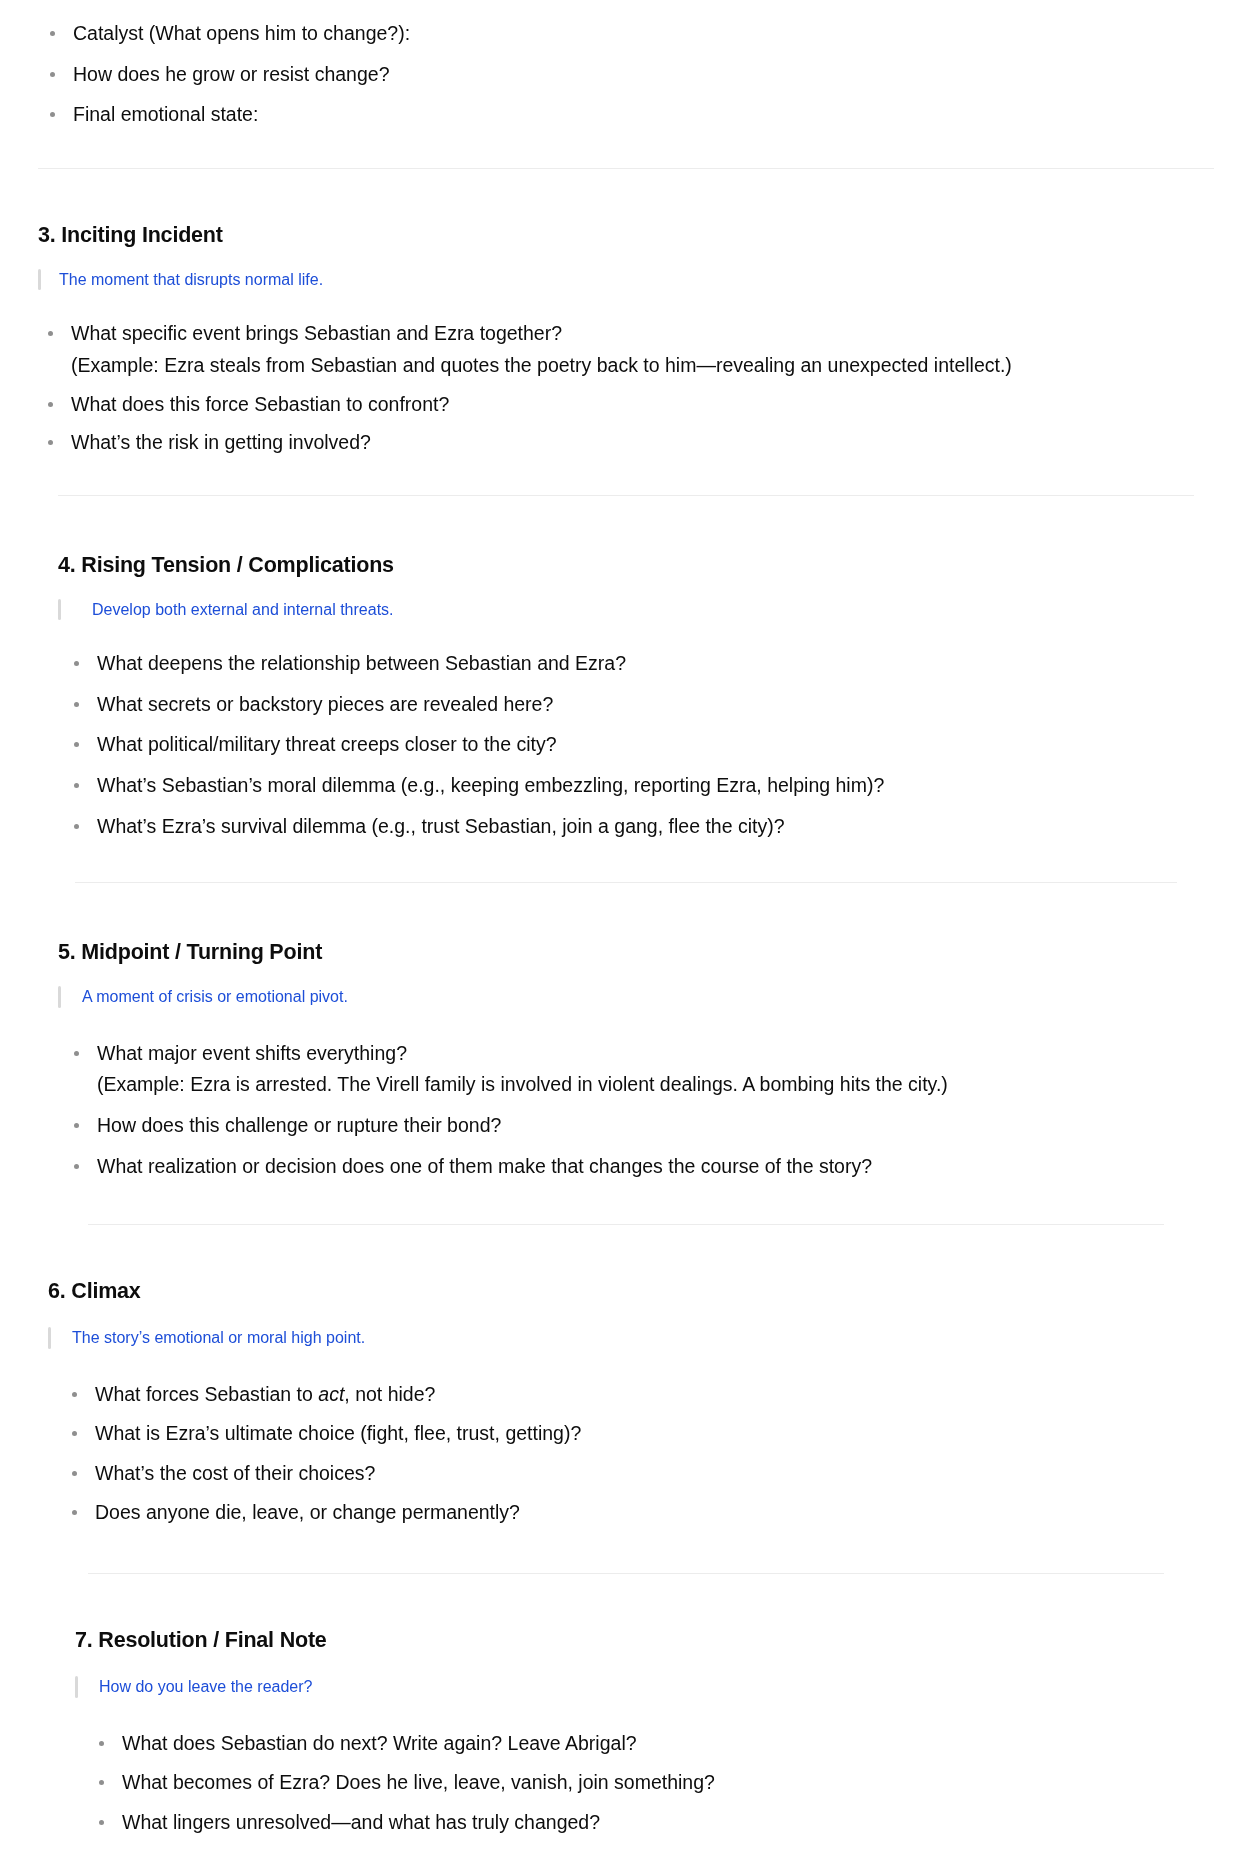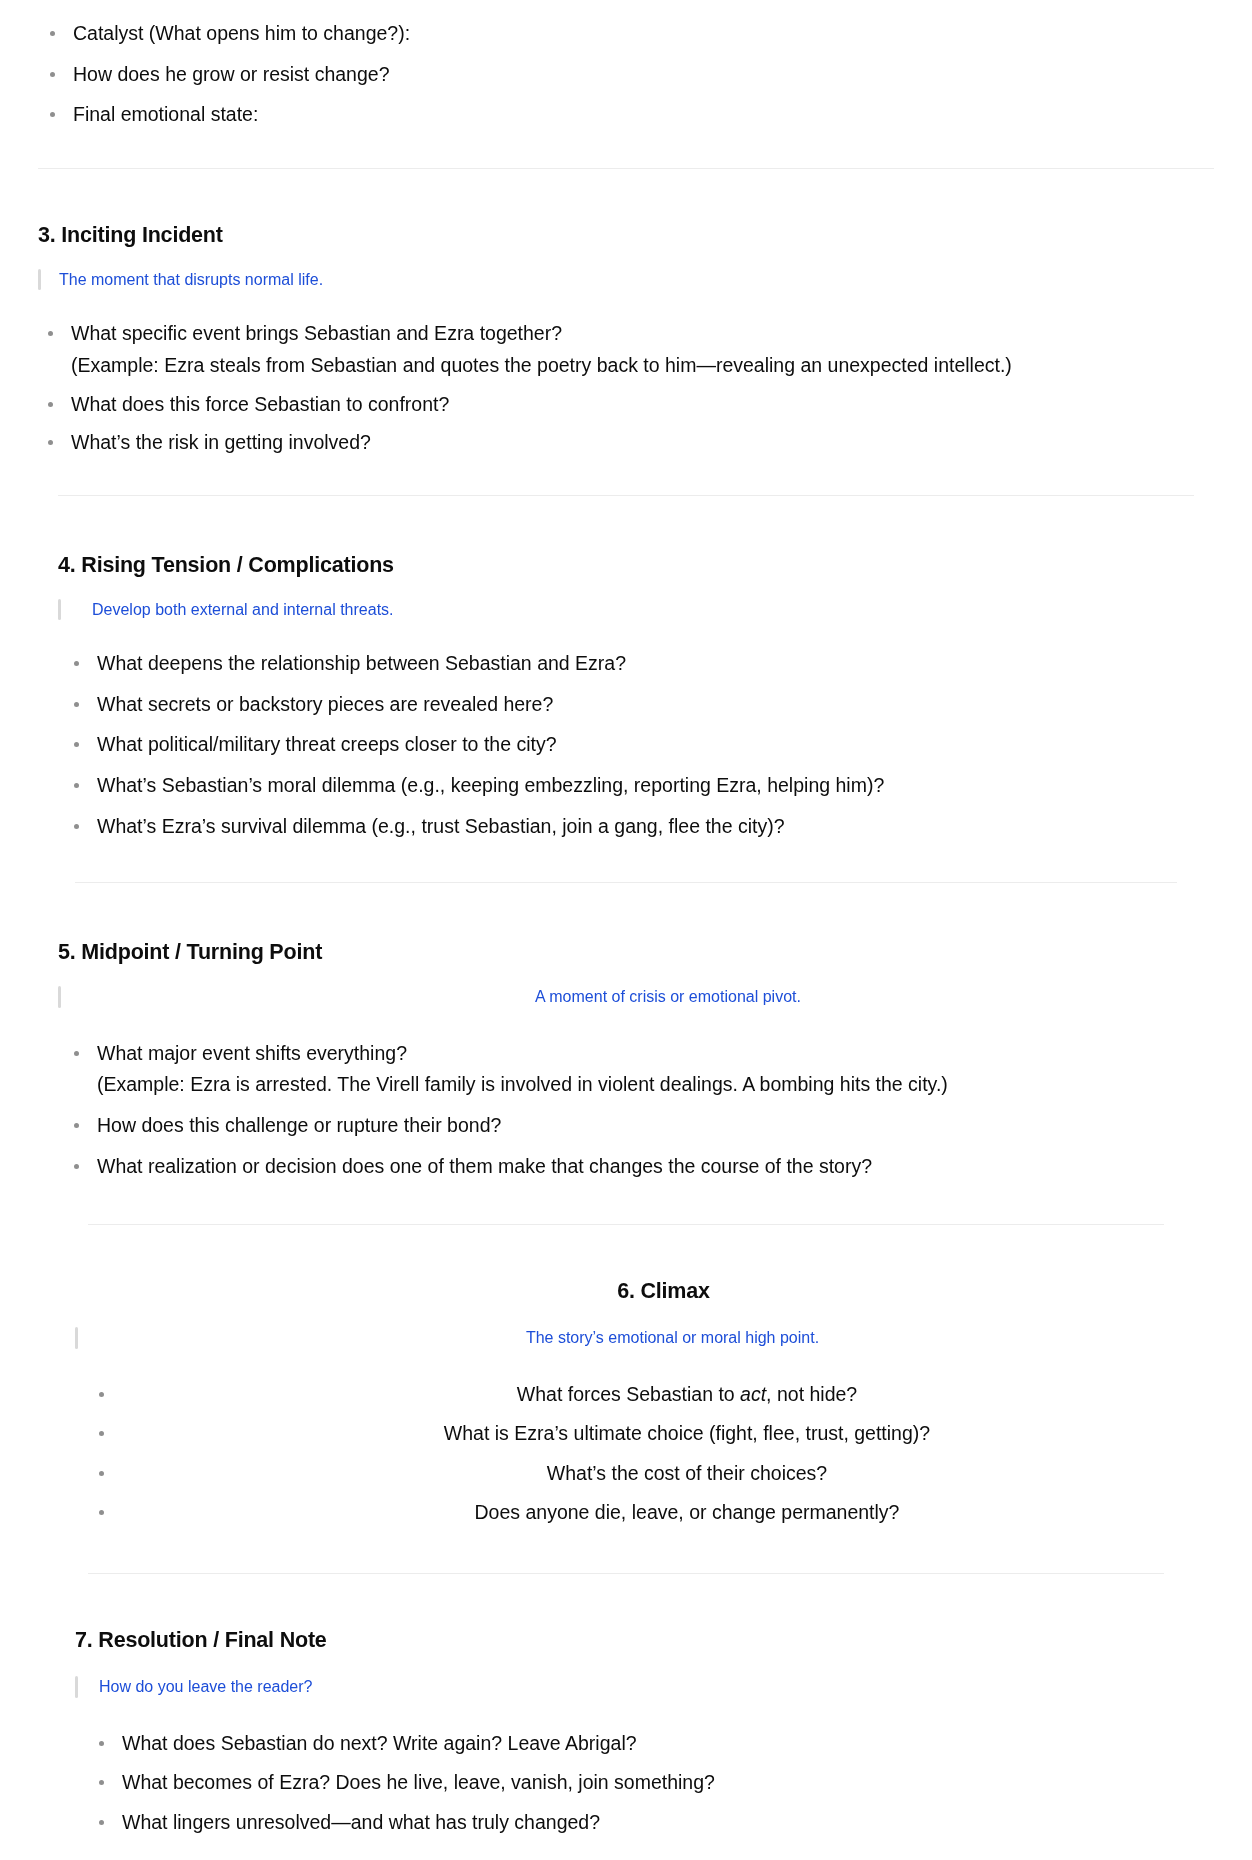--- a/index.html
+++ b/index.html
@@ -95,37 +95,37 @@
   
   .top-bullets { padding: 18px 0 0 40px; }
 
   .rule-1 { margin: 37px 38px 0 38px; }
   .sec3   { padding: 52px 0 0 38px; }
   .rule-2 { margin: 36px 58px 0 58px; }
   .sec4   { padding: 55px 0 0 58px; }
   .rule-3 { margin: 40px 75px 0 75px; }
   .sec5   { padding: 55px 0 0 58px; }
   .rule-4 { margin: 42px 88px 0 88px; }
-  .sec6   { padding: 52px 0 0 75px; text-align: center; }
+  .sec6   { padding: 52px 0 0 48px; }
   .rule-5 { margin: 44px 88px 0 88px; }
   .sec7   { padding: 52px 0 0 75px; }
 
   .sec4 ul.qlist > li,
   .sec5 ul.qlist > li { margin-bottom: 9px; }
   .sec3 ul.qlist > li { margin-bottom: 7px; }
 
   .sec5 .note, .sec6 .note, .sec7 .note { margin-bottom: 28px; }
   .sec6 ul.qlist > li, .sec7 ul.qlist > li { margin-bottom: 8px; }
   .sec6 ul.qlist, .sec7 ul.qlist { padding-left: 14px; }
   .sec6 .note, .sec7 .note { padding-left: 24px; }
   .sec6 h2.section-title, .sec7 h2.section-title { margin-bottom: 19px; }
   .sec4 ul.qlist { padding-left: 6px; }
   .sec4 .note { padding-left: 34px; }
   .sec5 ul.qlist { padding-left: 6px; }
-  .sec5 .note { padding-left: 32px; text-align: center; }
+  .sec5 .note { padding-left: 24px; }
 </style>
 </head>
 <body>
 
 <div class="page">
 
   <div class="top-bullets">
     <ul class="qlist">
       <li><span>Catalyst (What opens him to change?):</span></li>
       <li><span>How does he grow or resist change?</span></li>

